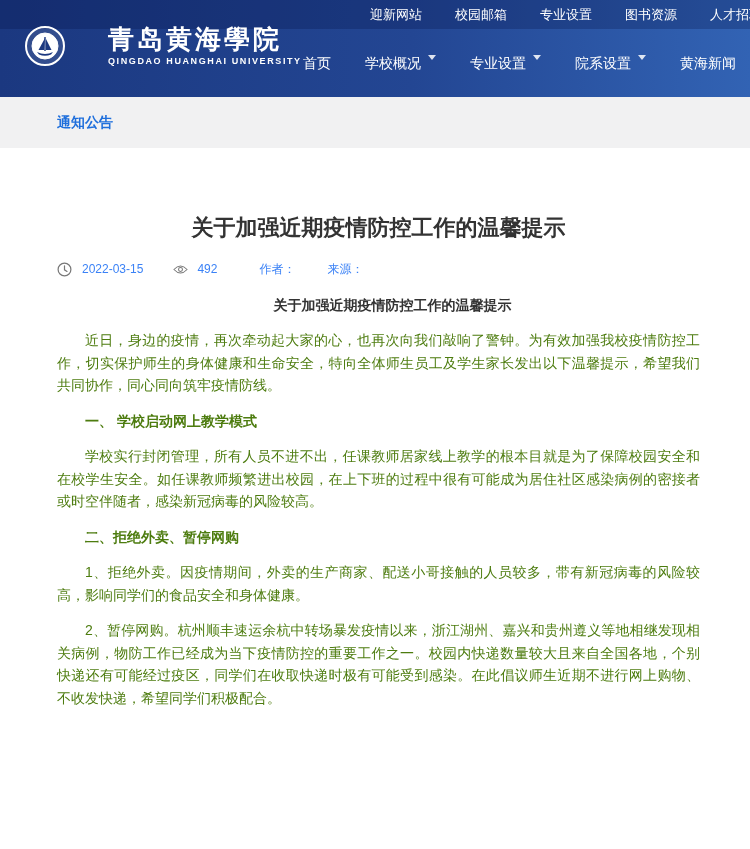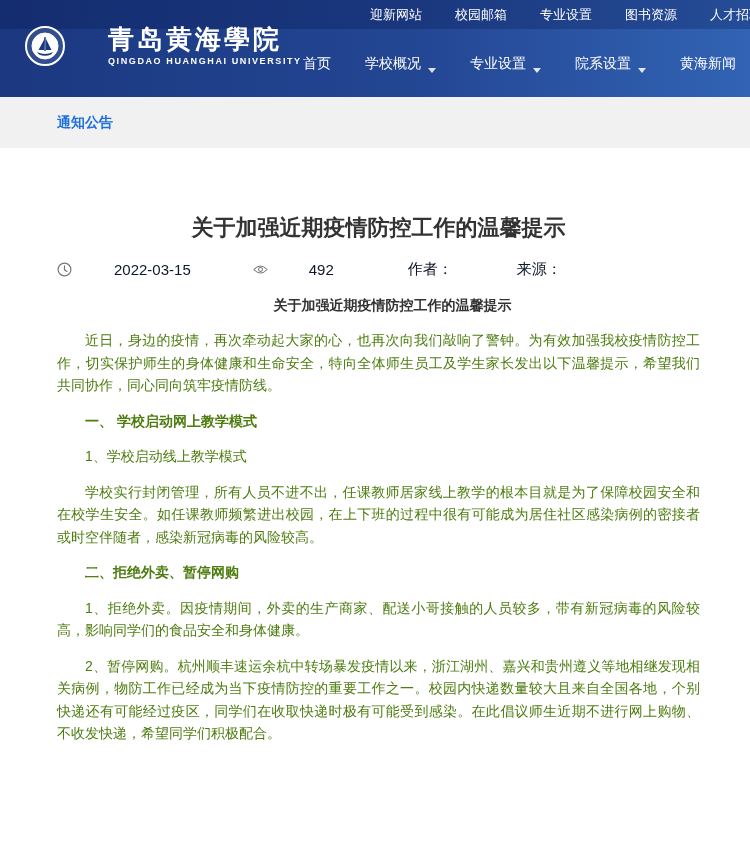--- a/index.html
+++ b/index.html
@@ -36,42 +36,42 @@
   .logo-en {
     font-size:9px; font-weight:bold; letter-spacing:1.6px; margin-top:4px;
     white-space:nowrap;
   }
   .main-nav {
     position:absolute; left:303px; top:52px; height:24px;
     display:flex; gap:34px; align-items:center;
   }
   .nav-item {
     color:#ffffff; font-size:14px; white-space:nowrap; cursor:pointer;
-    display:flex; align-items:flex-end; text-decoration:none;
+    display:flex; align-items:flex-start; text-decoration:none;
   }
   .caret {
     display:inline-block; width:0; height:0; margin-left:7px;
     border-left:4px solid transparent; border-right:4px solid transparent;
     border-top:5px solid rgba(255,255,255,0.85);
   }
   
   .breadcrumb-band {
     width:750px; height:51px; background:#f1f1f2;
     display:flex; align-items:center; padding-left:57px;
   }
   .breadcrumb-label { color:#1f6fdc; font-size:14px; font-weight:bold; cursor:pointer; }
   
   .article { padding:0 50px 14px 57px; color:#333333; }
   .article-title {
     margin-top:64px; font-size:22px; line-height:32px; font-weight:bold;
     text-align:center; color:#333333;
   }
   .meta-row {
     margin-top:16px; height:18px; display:flex; align-items:center;
-    font-size:15px; color:#0f172a;gap:32px;
+    font-size:12px; color:#3b82f6;
   }
   .meta-icon { width:15px; height:15px; }
   .meta-date { margin-left:10px; }
   .eye-wrap { margin-left:30px; }
   .meta-views { margin-left:9px; }
   .meta-author { margin-left:42px; }
   .meta-source { margin-left:32px; }
   .article-subtitle {
     margin-top:16px; font-size:14px; line-height:22px; font-weight:bold;
     text-align:center; text-indent:2em; color:#333333;
@@ -157,19 +157,18 @@
 
     <span class="meta-author">作者：</span>
     <span class="meta-source">来源：</span>
   </div>
 
   <p class="article-subtitle">关于加强近期疫情防控工作的温馨提示</p>
 
   <div id="paragraphs">
       <p class="para">近日，身边的疫情，再次牵动起大家的心，也再次向我们敲响了警钟。为有效加强我校疫情防控工作，切实保护师生的身体健康和生命安全，特向全体师生员工及学生家长发出以下温馨提示，希望我们共同协作，同心同向筑牢疫情防线。</p>
       <p class="para section">一、 学校启动网上教学模式</p>
-      <p class="para">1、学校启动线上教学模式</p>
       <p class="para">学校实行封闭管理，所有人员不进不出，任课教师居家线上教学的根本目就是为了保障校园安全和在校学生安全。如任课教师频繁进出校园，在上下班的过程中很有可能成为居住社区感染病例的密接者或时空伴随者，感染新冠病毒的风险较高。</p>
       <p class="para section">二、拒绝外卖、暂停网购</p>
       <p class="para">1、拒绝外卖。因疫情期间，外卖的生产商家、配送小哥接触的人员较多，带有新冠病毒的风险较高，影响同学们的食品安全和身体健康。</p>
       <p class="para">2、暂停网购。杭州顺丰速运余杭中转场暴发疫情以来，浙江湖州、嘉兴和贵州遵义等地相继发现相关病例，物防工作已经成为当下疫情防控的重要工作之一。校园内快递数量较大且来自全国各地，个别快递还有可能经过疫区，同学们在收取快递时极有可能受到感染。在此倡议师生近期不进行网上购物、不收发快递，希望同学们积极配合。</p>
     </div>
 </main>
 
 </body></html>

